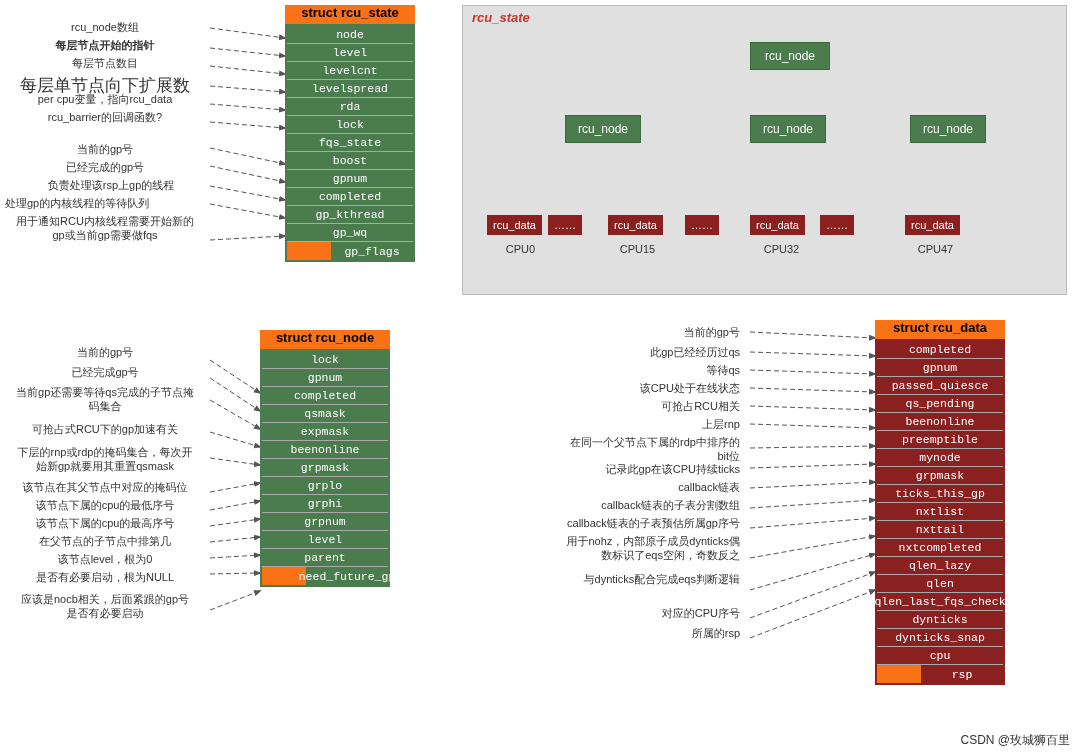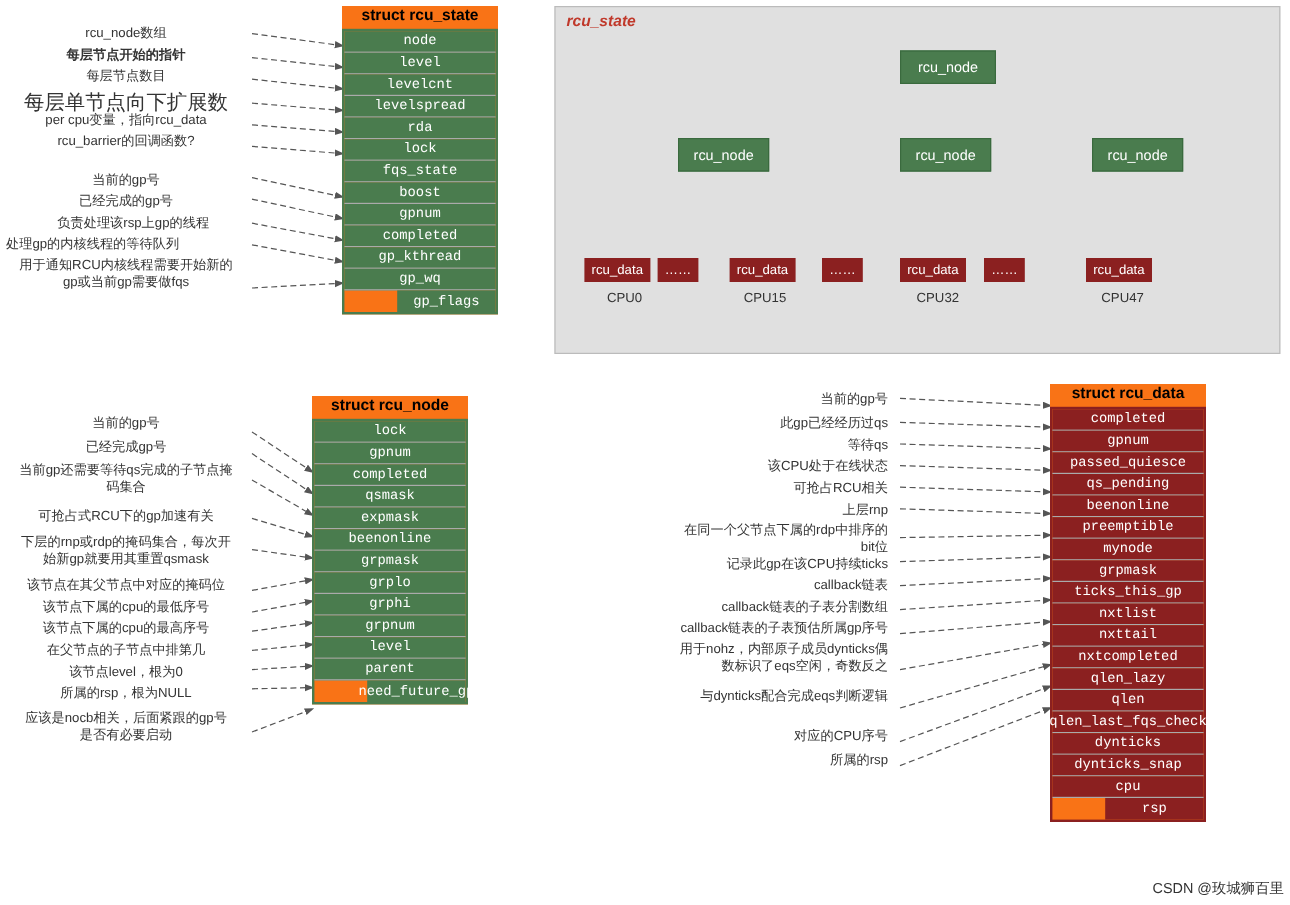--- a/index.html
+++ b/index.html
@@ -253,21 +253,21 @@
 <div style="position:absolute;left:5px;top:345px;width:200px;font-size:11px;text-align:center;color:#333;">当前的gp号</div>
 <div style="position:absolute;left:5px;top:365px;width:200px;font-size:11px;text-align:center;color:#333;">已经完成gp号</div>
 <div style="position:absolute;left:5px;top:385px;width:200px;font-size:11px;text-align:center;color:#333;line-height:1.3;">当前gp还需要等待qs完成的子节点掩<br>码集合</div>
 <div style="position:absolute;left:5px;top:422px;width:200px;font-size:11px;text-align:center;color:#333;">可抢占式RCU下的gp加速有关</div>
 <div style="position:absolute;left:5px;top:445px;width:200px;font-size:11px;text-align:center;color:#333;line-height:1.3;">下层的rnp或rdp的掩码集合，每次开<br>始新gp就要用其重置qsmask</div>
 <div style="position:absolute;left:5px;top:480px;width:200px;font-size:11px;text-align:center;color:#333;">该节点在其父节点中对应的掩码位</div>
 <div style="position:absolute;left:5px;top:498px;width:200px;font-size:11px;text-align:center;color:#333;">该节点下属的cpu的最低序号</div>
 <div style="position:absolute;left:5px;top:516px;width:200px;font-size:11px;text-align:center;color:#333;">该节点下属的cpu的最高序号</div>
 <div style="position:absolute;left:5px;top:534px;width:200px;font-size:11px;text-align:center;color:#333;">在父节点的子节点中排第几</div>
 <div style="position:absolute;left:5px;top:552px;width:200px;font-size:11px;text-align:center;color:#333;">该节点level，根为0</div>
-<div style="position:absolute;left:5px;top:570px;width:200px;font-size:11px;text-align:center;color:#333;">所属的rsp，根为NULL</div>
+<div style="position:absolute;left:5px;top:570px;width:200px;font-size:11px;text-align:center;color:#333;">是否有必要启动，根为NULL</div>
 <div style="position:absolute;left:5px;top:592px;width:200px;font-size:11px;text-align:center;color:#333;line-height:1.3;">应该是nocb相关，后面紧跟的gp号<br>是否有必要启动</div>
 
 <div style="position:absolute;left:470px;top:325px;width:270px;font-size:11px;text-align:right;color:#333;">当前的gp号</div>
 <div style="position:absolute;left:470px;top:345px;width:270px;font-size:11px;text-align:right;color:#333;">此gp已经经历过qs</div>
 <div style="position:absolute;left:470px;top:363px;width:270px;font-size:11px;text-align:right;color:#333;">等待qs</div>
 <div style="position:absolute;left:470px;top:381px;width:270px;font-size:11px;text-align:right;color:#333;">该CPU处于在线状态</div>
 <div style="position:absolute;left:470px;top:399px;width:270px;font-size:11px;text-align:right;color:#333;">可抢占RCU相关</div>
 <div style="position:absolute;left:470px;top:417px;width:270px;font-size:11px;text-align:right;color:#333;">上层rnp</div>
 <div style="position:absolute;left:470px;top:435px;width:270px;font-size:11px;text-align:right;color:#333;line-height:1.3;">在同一个父节点下属的rdp中排序的<br>bit位</div>
 <div style="position:absolute;left:470px;top:462px;width:270px;font-size:11px;text-align:right;color:#333;">记录此gp在该CPU持续ticks</div>

